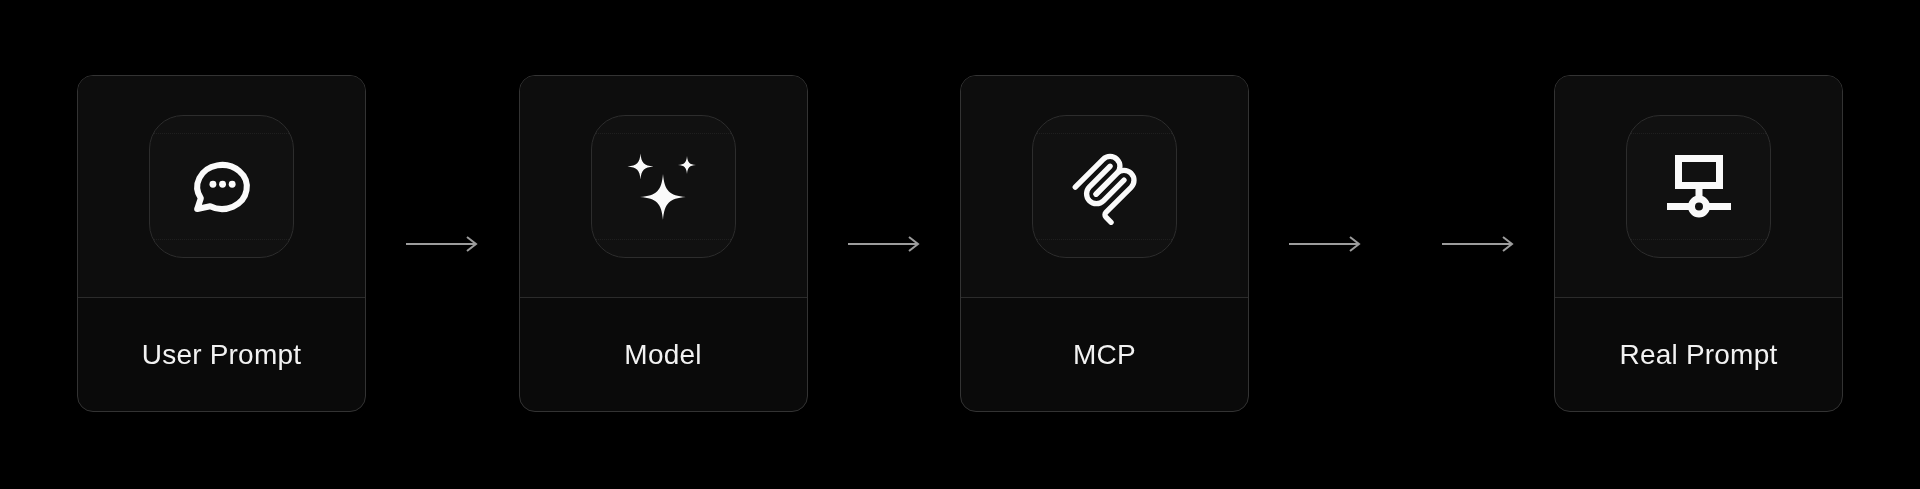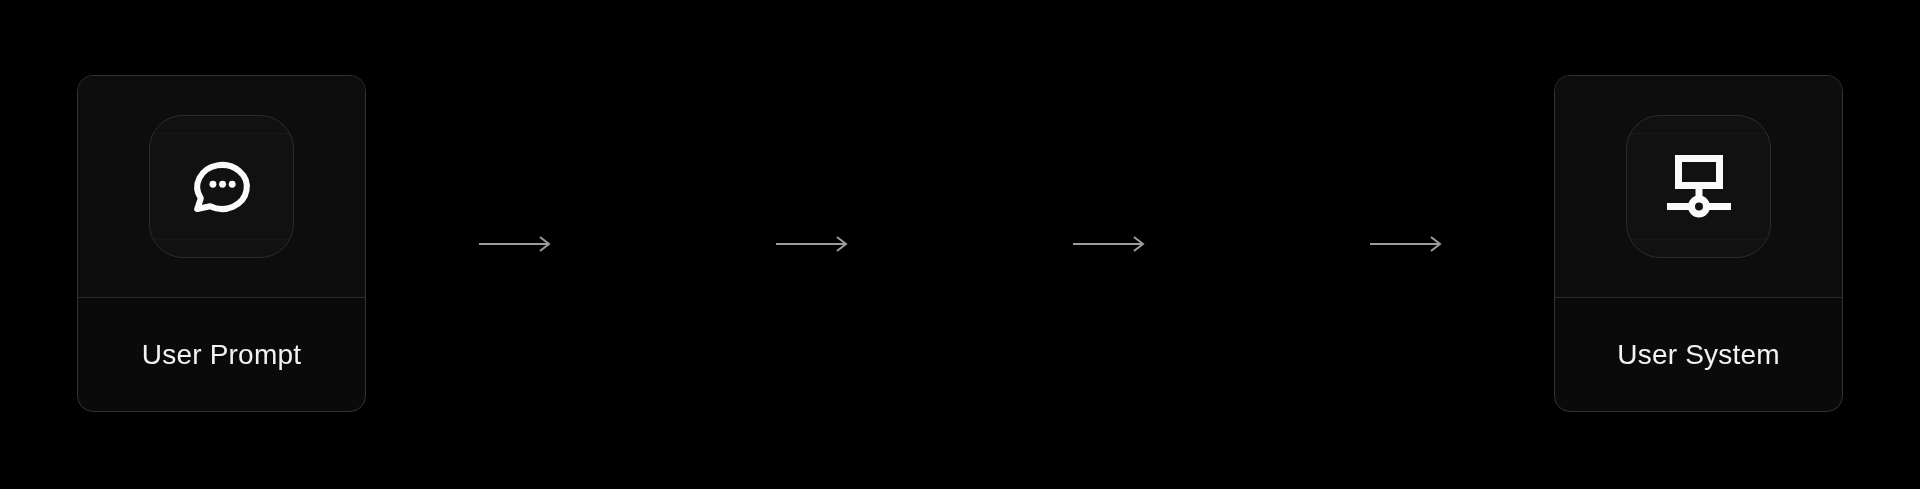--- a/index.html
+++ b/index.html
@@ -92,28 +92,60 @@
       </div>
     </div>
 
     <div class="connector">
       <svg width="74" height="18" viewBox="0 0 74 18" fill="none" stroke="currentColor" stroke-width="2">
         <line x1="1" y1="9" x2="71" y2="9"></line>
         <polyline points="62 2, 71 9, 62 16" stroke-linejoin="miter"></polyline>
       </svg>
     </div>
 
+    <div class="card">
+      <div class="icon-area">
+        <div class="tile">
+          <div class="guide guide-top"></div>
+          <div class="guide guide-bottom"></div>
+          <svg class="glyph" width="72" height="72" viewBox="0 0 72 72" fill="currentColor" stroke="none">
+            <path d="M36 23 c1.53 16.87 6.13 21.47 23 23 c-16.87 1.53 -21.47 6.13 -23 23 c-1.53 -16.87 -6.13 -21.47 -23 -23 c16.87 -1.53 21.47 -6.13 23 -23 z"></path>
+            <path d="M13.5 2.5 c.87 9.53 3.47 12.13 13 13 c-9.53 .87 -12.13 3.47 -13 13 c-.87 -9.53 -3.47 -12.13 -13 -13 c9.53 -.87 12.13 -3.47 13 -13 z"></path>
+            <path d="M60 5 c.6 6.6 2.4 8.4 9 9 c-6.6 .6 -8.4 2.4 -9 9 c-.6 -6.6 -2.4 -8.4 -9 -9 c6.6 -.6 8.4 -2.4 9 -9 z"></path>
+          </svg>
+        </div>
+      </div>
+      <div class="label-area">
+        <span class="label">Model</span>
+      </div>
+    </div>
 
     <div class="connector">
       <svg width="74" height="18" viewBox="0 0 74 18" fill="none" stroke="currentColor" stroke-width="2">
         <line x1="1" y1="9" x2="71" y2="9"></line>
         <polyline points="62 2, 71 9, 62 16" stroke-linejoin="miter"></polyline>
       </svg>
     </div>
 
+    <div class="card">
+      <div class="icon-area">
+        <div class="tile">
+          <div class="guide guide-top"></div>
+          <div class="guide guide-bottom"></div>
+          <svg class="glyph" width="80" height="80" viewBox="0 0 195 195" fill="none" stroke="currentColor" stroke-width="13" stroke-linecap="round">
+            <path d="M25 97.8528L92.8823 29.9706C102.255 20.598 117.451 20.598 126.823 29.9706V29.9706C136.196 39.3431 136.196 54.5391 126.823 63.9117L75.5581 115.177"></path>
+            <path d="M76.2653 114.47L126.823 63.9117C136.196 54.5391 151.392 54.5391 160.765 63.9117L161.118 64.2652C170.49 73.6378 170.49 88.8338 161.118 98.2063L99.7248 159.599C96.6006 162.723 96.6006 167.789 99.7248 170.913L112.331 183.52"></path>
+            <path d="M109.853 46.9411L59.6482 97.1457C50.2757 106.518 50.2757 121.714 59.6482 131.087V131.087C69.0208 140.459 84.2168 140.459 93.5894 131.087L143.794 80.8822"></path>
+          </svg>
+        </div>
+      </div>
+      <div class="label-area">
+        <span class="label">MCP</span>
+      </div>
+    </div>
 
     <div class="connector">
       <svg width="74" height="18" viewBox="0 0 74 18" fill="none" stroke="currentColor" stroke-width="2">
         <line x1="1" y1="9" x2="71" y2="9"></line>
         <polyline points="62 2, 71 9, 62 16" stroke-linejoin="miter"></polyline>
       </svg>
     </div>
 
 
     <div class="connector">
@@ -130,18 +162,18 @@
           <div class="guide guide-bottom"></div>
           <svg class="glyph" width="66" height="63" viewBox="0 0 66 63" fill="none" stroke="currentColor" stroke-width="7">
             <line x1="1" y1="51.5" x2="65" y2="51.5"></line>
             <rect x="12.5" y="3.5" width="41" height="27"></rect>
             <line x1="33" y1="32" x2="33" y2="44"></line>
             <circle class="net-node" cx="33" cy="51.5" r="7.5"></circle>
           </svg>
         </div>
       </div>
       <div class="label-area">
-        <span class="label">User System</span>
+        <span class="label">Real Prompt</span>
       </div>
     </div>
 
   </div>
 </div>
 
 </body></html>

